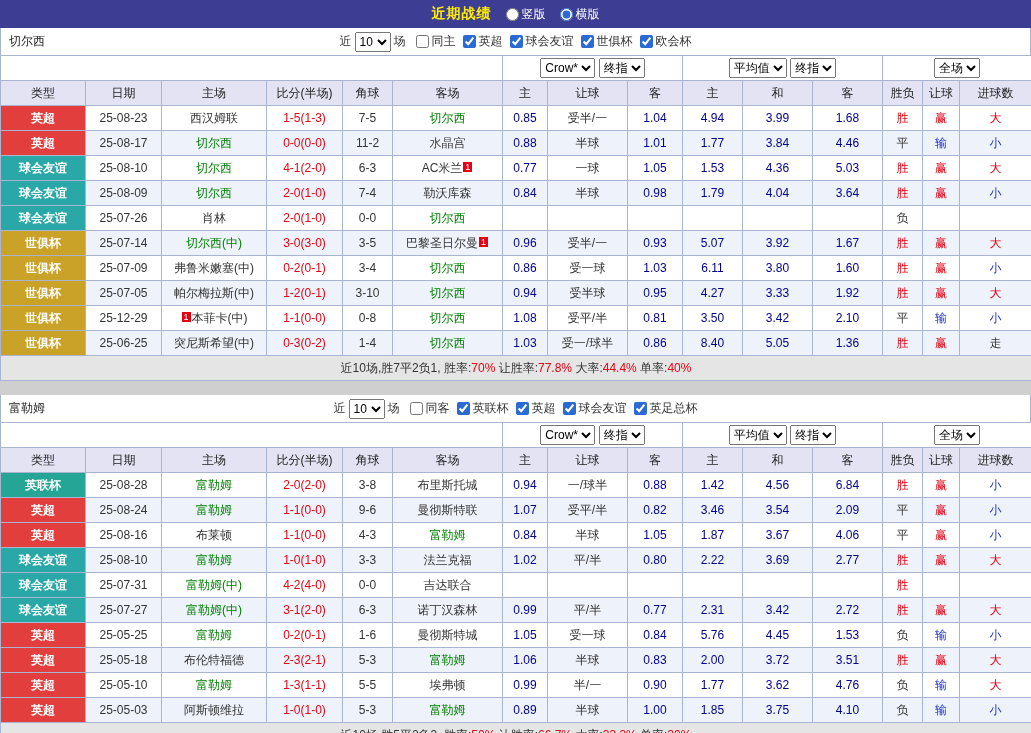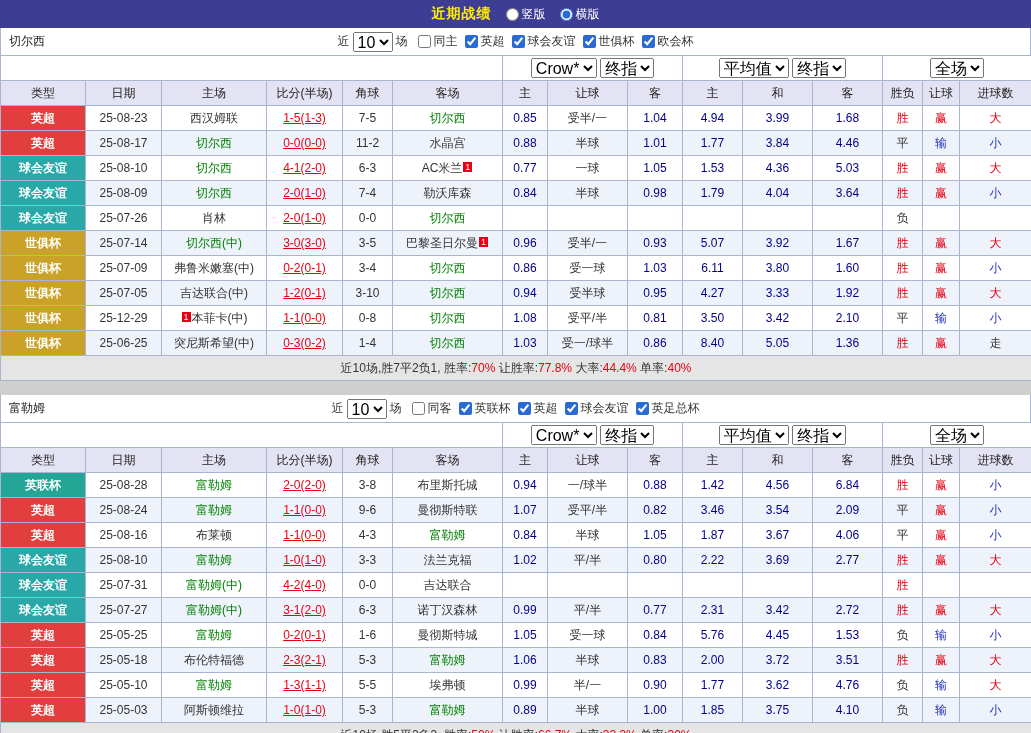--- a/index.html
+++ b/index.html
@@ -21,32 +21,32 @@
   .team-section { background:#fff; }
   .filter-row {
     height:27px; display:flex; align-items:center; position:relative;
     background:#fff; border:1px solid #a9b4d0; border-top:none; border-bottom:none;
   }
   .team-label { position:absolute; left:8px; color:#222; }
   .filter-controls { margin:0 auto; display:flex; align-items:center; gap:3px; }
   .cb-group { display:inline-flex; align-items:flex-start; }
   .cb { display:inline-flex; align-items:center; gap:2px; cursor:pointer; }
   .cb input { accent-color:#2a6ad4; margin:0 1px 0 7px; }
-  .sel { font-size:16px; height:20px; font-family:inherit; }
+  .sel { font-size:12px; height:20px; font-family:inherit; }
   table.stats-table { width:1031px; border-collapse:collapse; table-layout:fixed; }
   .stats-table th, .stats-table td {
     border:1px solid #a9b4d0; text-align:center; height:25px;
     padding:0 1px; white-space:nowrap; overflow:hidden; font-weight:normal;
   }
   .selector-row th { background:#fff; }
   .header-row th { background:#e3e3f3; color:#222; }
   tbody tr:nth-child(even) { background:#eef3fb; }
   td.type { color:#fff; font-weight:bold; }
   td.team.focal { color:#008000; }
-  td.score { color:#e60012;text-decoration:underline; }
+  td.score { color:#e60012; }
   td.odds { color:#00008b; }
   .mark {
     display:inline-block; background:#e60012; color:#fff;
     font-size:9px; line-height:10px; width:9px; height:10px;
     vertical-align:top; margin:2px 1px 0 1px; text-align:center;
   }
   .summary { background:#e5e5e5; height:24px; color:#333; }
   .summary .red { color:#e60012; }
   .section-gap { height:14px; background:#cfcfcf; }
 </style>
@@ -265,21 +265,21 @@
             <td class="odds">6.11</td>
             <td class="odds">3.80</td>
             <td class="odds">1.60</td>
             <td class="res" style="color:#e60012">胜</td>
             <td class="res" style="color:#e60012">赢</td>
             <td class="res" style="color:#2030c0">小</td>
           </tr>
           <tr>
             <td class="type" style="background:#c9a227">世俱杯</td>
             <td class="date">25-07-05</td>
-            <td class="team"><span>吉达联合(中)</span></td>
+            <td class="team"><span>帕尔梅拉斯(中)</span></td>
             <td class="score">1-2(0-1)</td>
             <td class="corner">3-10</td>
             <td class="team focal"><span>切尔西</span></td>
             <td class="odds">0.94</td>
             <td class="line">受半球</td>
             <td class="odds">0.95</td>
             <td class="odds">4.27</td>
             <td class="odds">3.33</td>
             <td class="odds">1.92</td>
             <td class="res" style="color:#e60012">胜</td>

